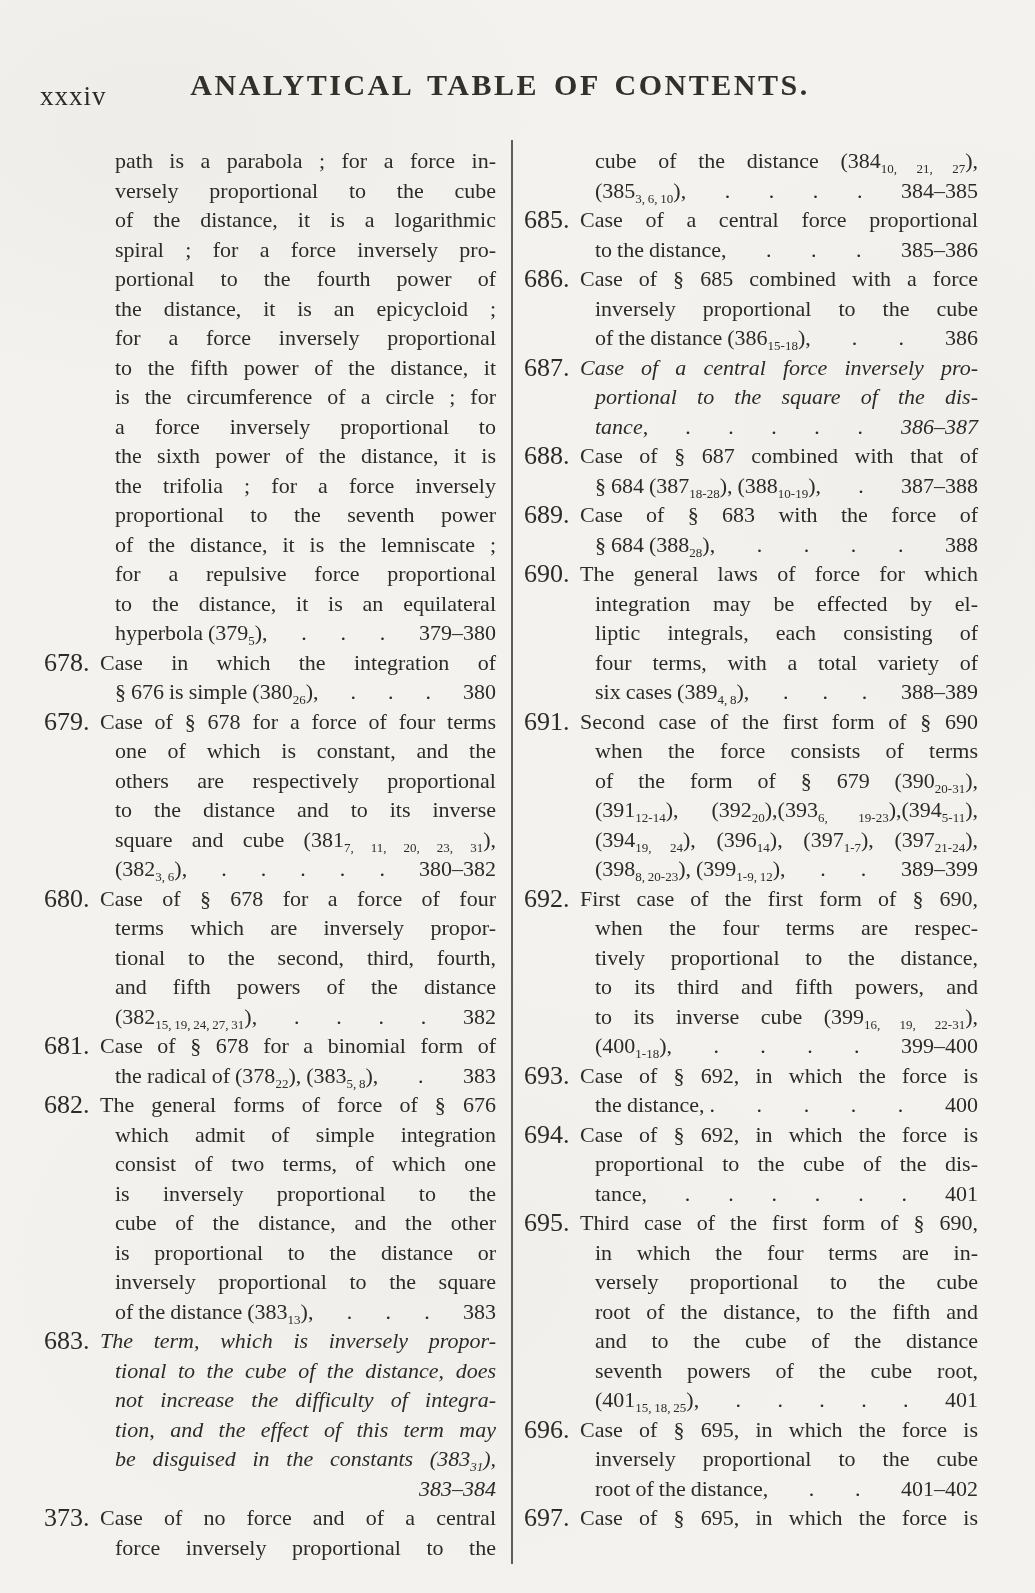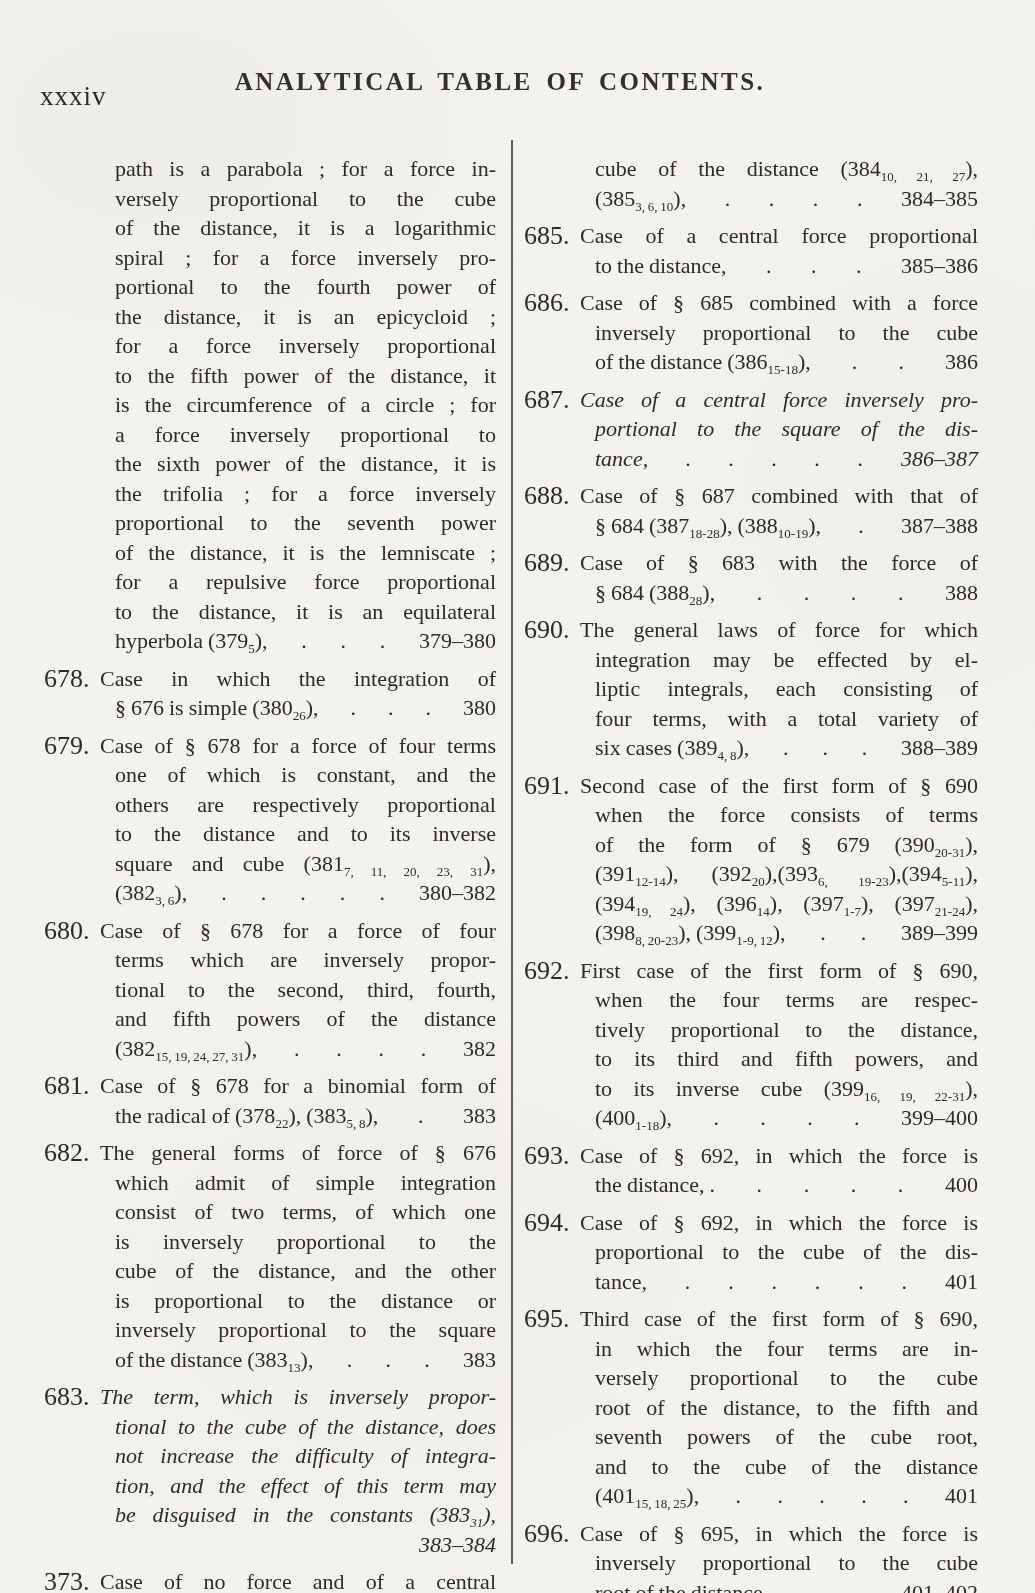--- a/index.html
+++ b/index.html
@@ -8,26 +8,26 @@
     background:
       radial-gradient(ellipse 600px 400px at 15% 8%, rgba(190,188,182,0.10), rgba(0,0,0,0) 70%),
       radial-gradient(ellipse 500px 600px at 90% 30%, rgba(200,198,192,0.08), rgba(0,0,0,0) 70%),
       radial-gradient(ellipse 700px 500px at 40% 80%, rgba(195,192,186,0.07), rgba(0,0,0,0) 70%),
       #f4f2ee;
     font-family:"Liberation Serif", serif;
     color:#2e2b26;
   }
   .folio{position:absolute;left:40px;top:81px;font-size:27px;letter-spacing:1px;}
   .header-title{position:absolute;left:0;top:68px;width:1000px;text-align:center;
-    font-weight:700;font-size:25px;letter-spacing:2.5px;word-spacing:5px;color:#33302a;}
+    font-weight:700;font-size:30px;letter-spacing:2.5px;word-spacing:5px;color:#33302a;}
   .divider{position:absolute;left:511px;top:140px;width:2px;height:1424px;background:#3a3733;opacity:.8;}
   .col{position:absolute;top:146px;}
   #col-left{left:44px;width:452px;}
   #col-right{left:524px;width:454px;}
-  .entry{display:flex;align-items:flex-start;margin-top:8px;}
+  .entry{display:flex;align-items:flex-start;}
   .entry.italic .body{font-style:italic;}
   .num{flex:0 0 56px;width:56px;font-size:26px;line-height:29.5px;}
   .body{flex:1;min-width:0;}
   .line{font-size:22px;line-height:29.5px;word-spacing:-0.5px;}
   .just{text-align:justify;text-align-last:justify;}
   .cont{margin-left:15px;}
   .leader{display:flex;align-items:flex-end;}
   .leader .t{white-space:pre-wrap;}
   .leader .dots{flex:1;display:flex;justify-content:space-evenly;min-width:14px;}
   .leader .pg{white-space:nowrap;}
@@ -364,22 +364,22 @@
         </div>
       </div>
     </div>
     <div class="entry">
       <span class="num">695.</span>
       <div class="body">
         <div class="line just">Third case of the first form of § 690,</div>
         <div class="line just cont">in which the four terms are in-</div>
         <div class="line just cont">versely proportional to the cube</div>
         <div class="line just cont">root of the distance, to the fifth and</div>
+        <div class="line just cont">and to the cube of the distance</div>
         <div class="line just cont">seventh powers of the cube root,</div>
-        <div class="line just cont">and to the cube of the distance</div>
         <div class="line leader cont">
           <span class="t">(401<sub>15, 18, 25</sub>),</span>
           <span class="dots">
             <span>.</span>
             <span>.</span>
             <span>.</span>
             <span>.</span>
             <span>.</span>
           </span>
           <span class="pg">401</span>

